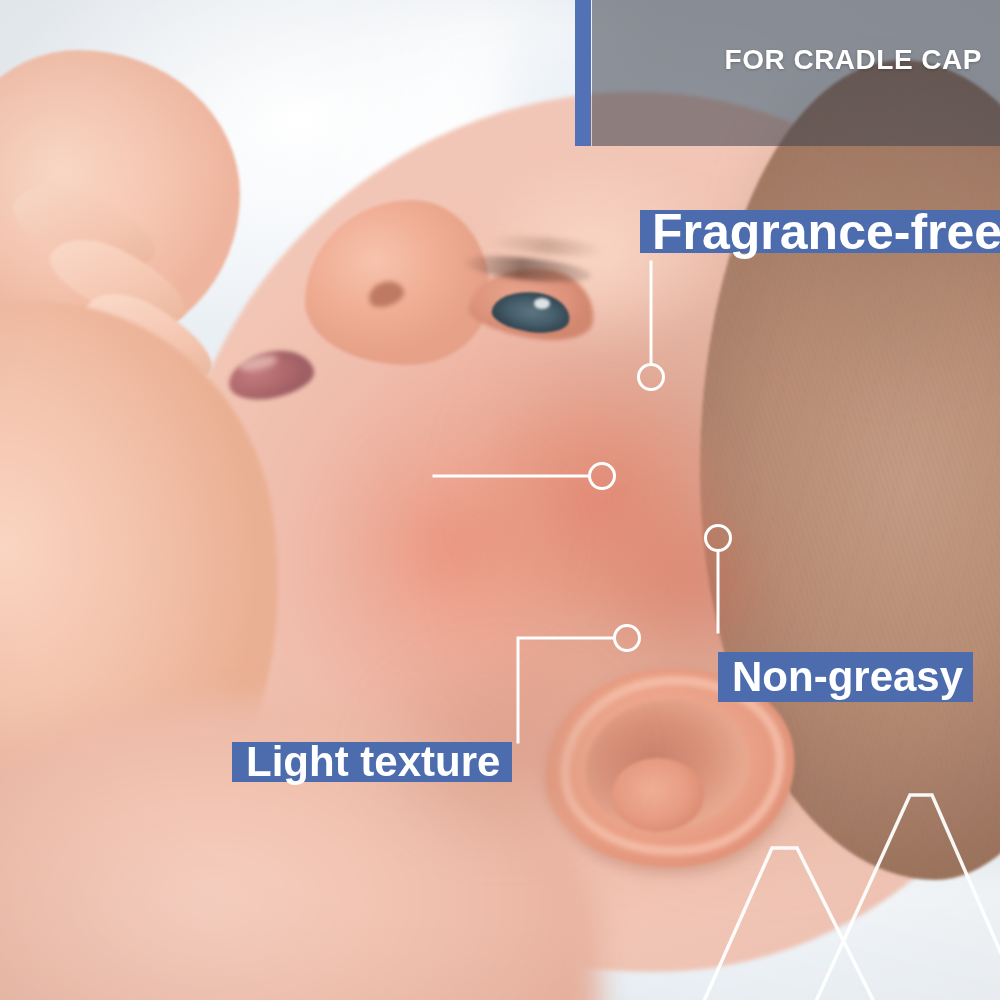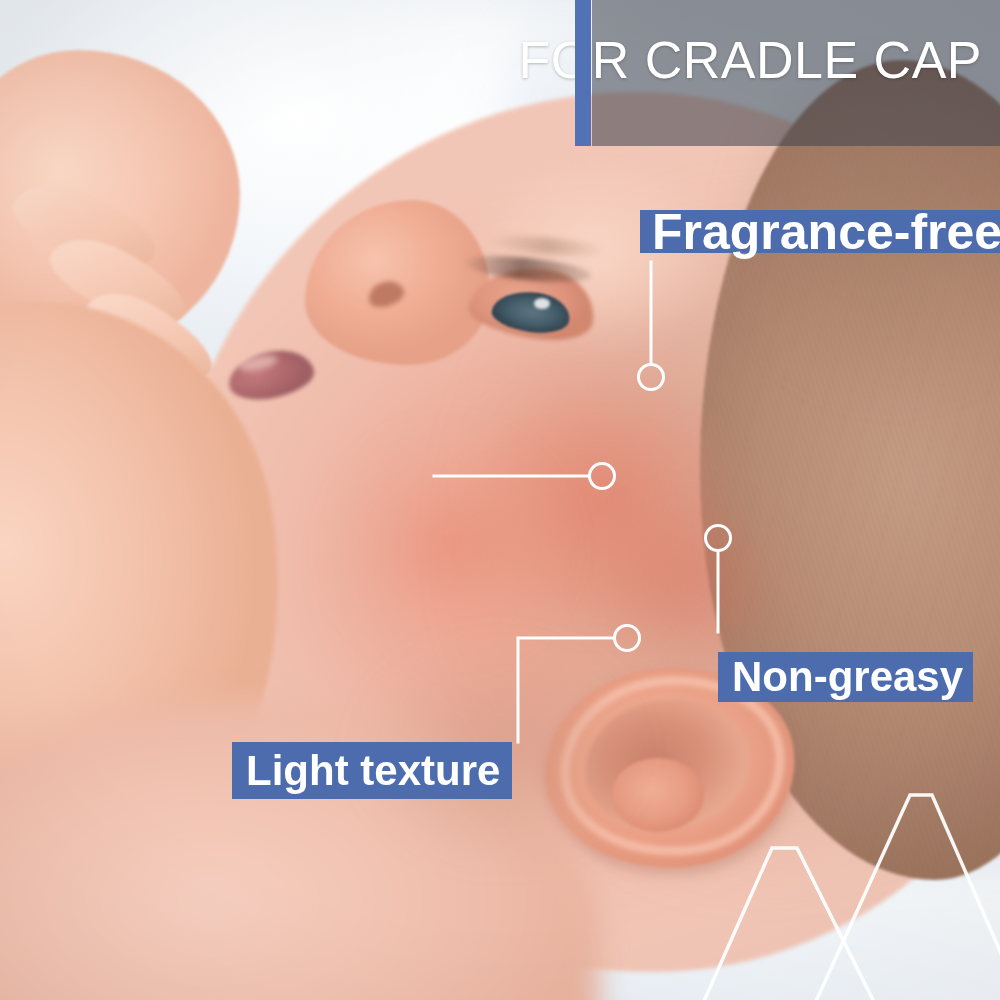--- a/index.html
+++ b/index.html
@@ -215,22 +215,22 @@
 
   
   .header-band{
     position:absolute;left:592px;top:0;right:0;height:146px;
     background:rgba(62,68,78,.56);
     display:flex;align-items:center;justify-content:flex-end;
     padding:0 18px 26px 0;
   }
   .header-title{
     color:#ffffff;
-    font-size:52px;
-    font-weight:normal;
+    font-size:28px;
+    font-weight:bold;
     letter-spacing:.5px;
     line-height:1;
     white-space:nowrap;
     text-shadow:0 1px 3px rgba(0,0,0,.25);
   }
   .header-accent-bar{
     position:absolute;left:575px;top:0;width:16px;height:146px;
     background:#5272b5;
   }
 
@@ -262,21 +262,21 @@
     background:#4c6cae;font-size:42px;height:49px;
     display:flex;align-items:center;padding:0 6px 0 10px;
   }
   #chip-emulsion .line1{align-self:stretch;justify-content:flex-start;}
   #chip-emulsion .line2{align-self:flex-end;}
   #chip-nongreasy{
     left:718px;top:632px;height:50px;
     font-size:42px;padding:0 10px 0 14px;margin-top:20px;
   }
   #chip-lighttexture{
-    left:232px;top:742px;height:57px;
+    left:232px;top:742px;height:40px;
     font-size:42px;padding:0 12px 0 14px;
   }
 </style>
 </head>
 <body>
 
 <div id="stage">
 
   <div class="photo">
     <div class="bg-sheet"></div>

